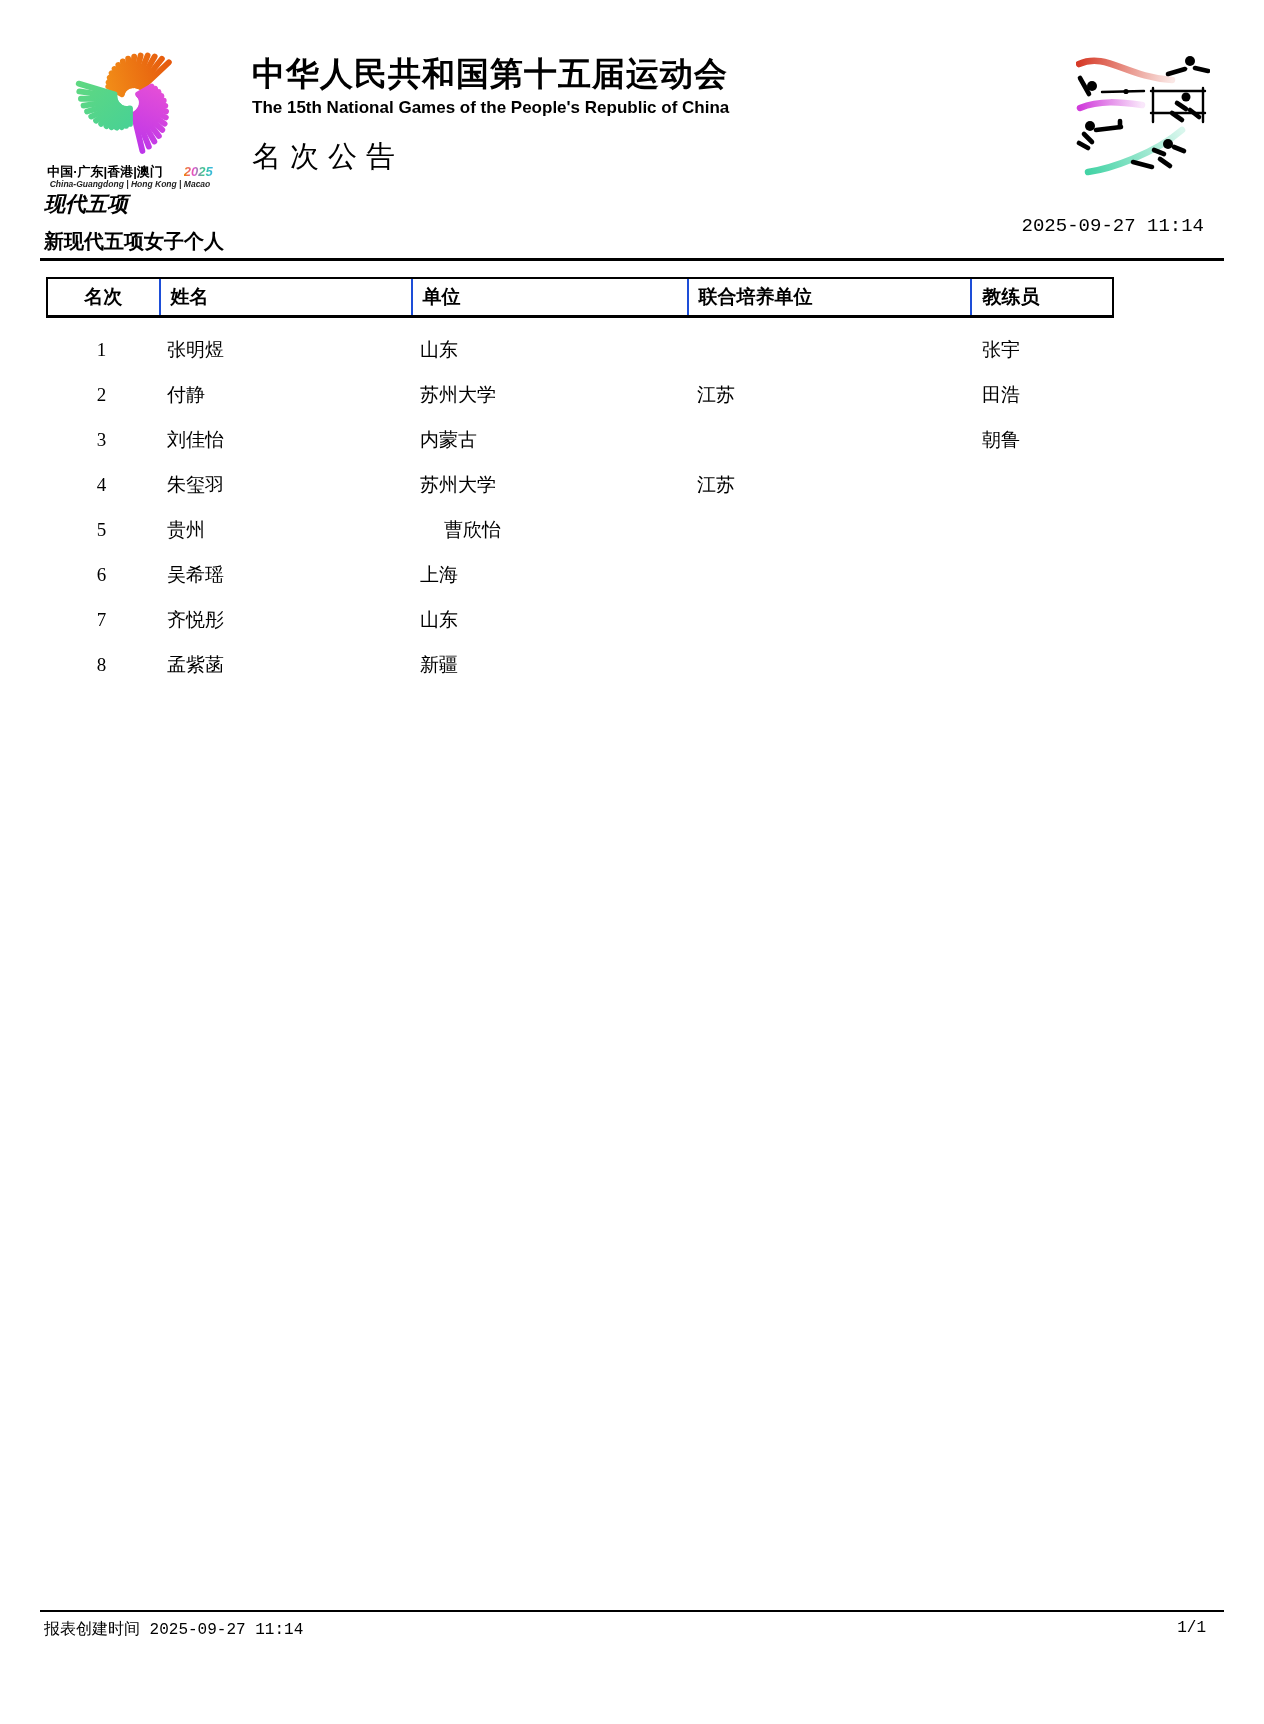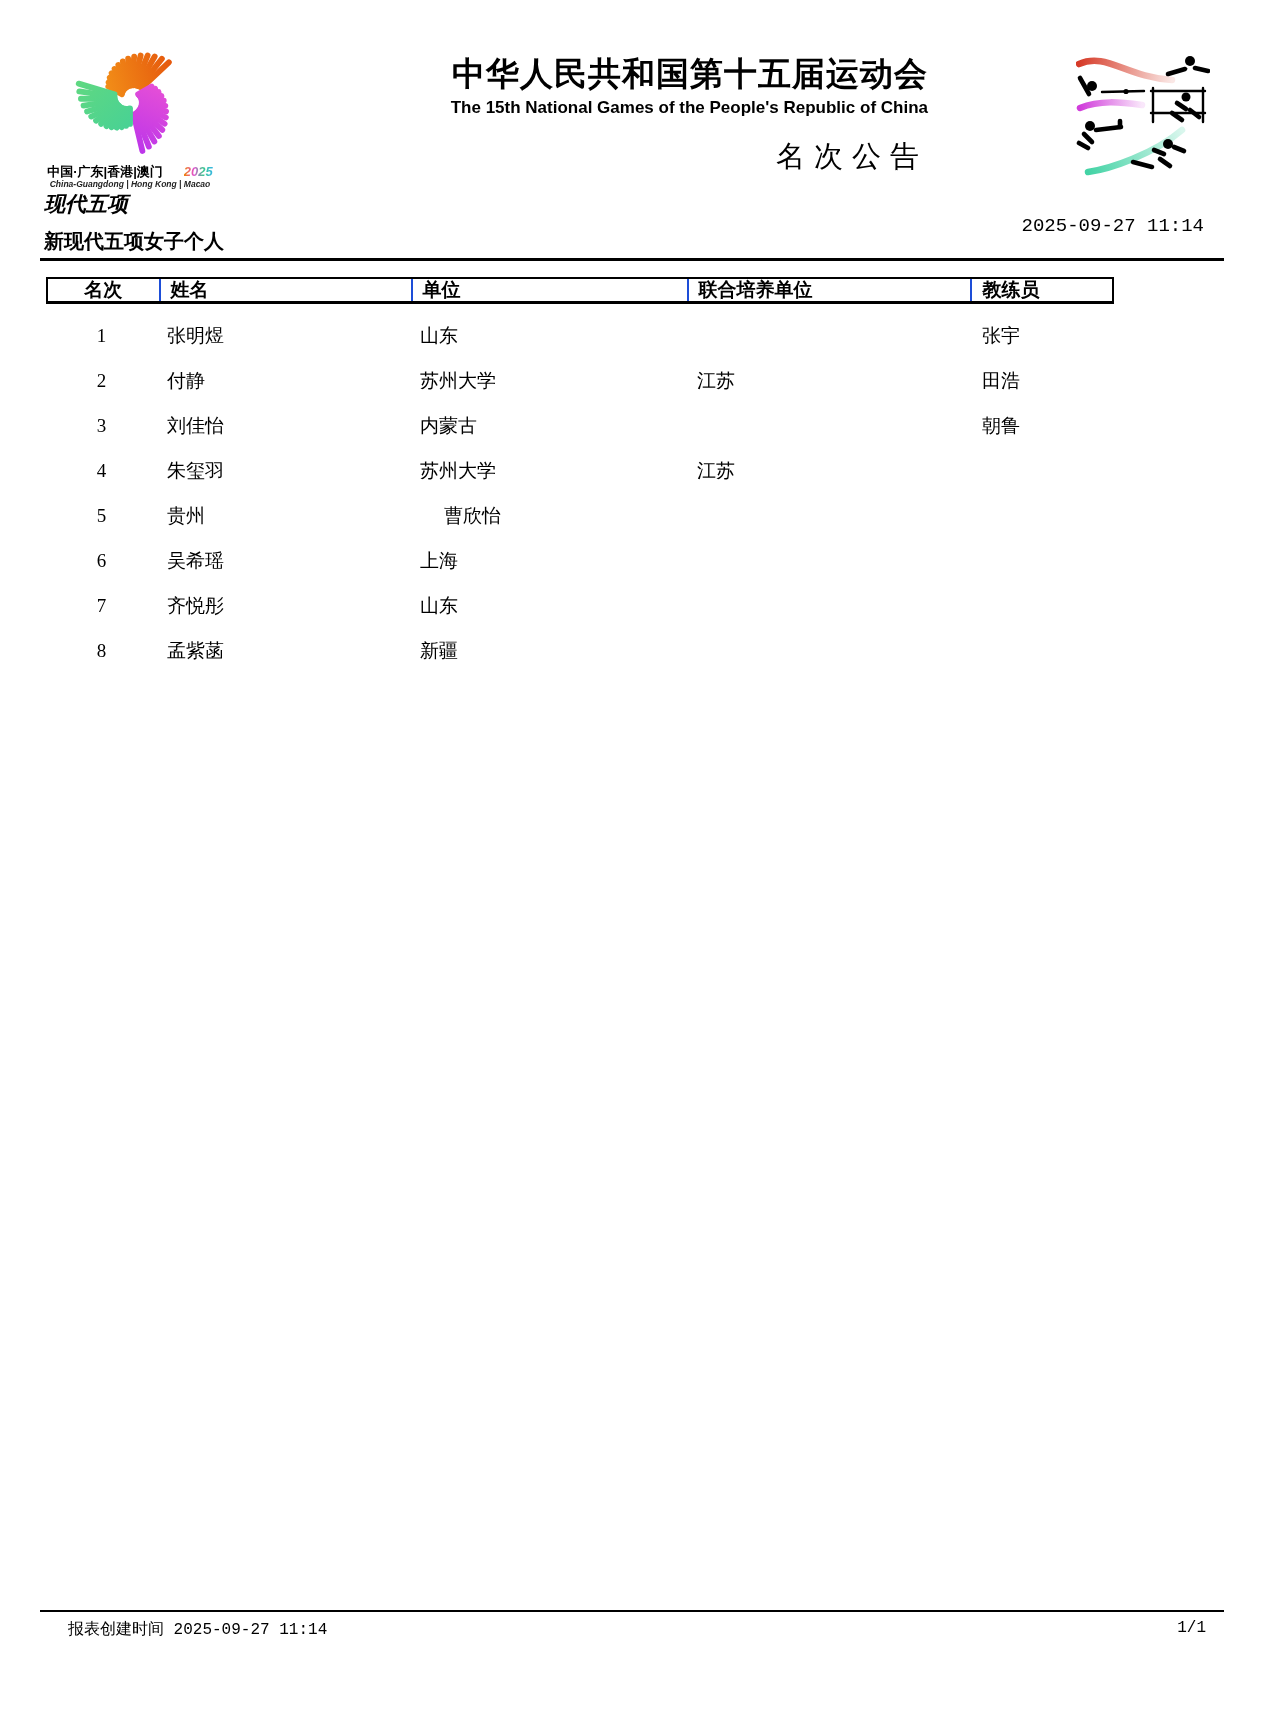--- a/index.html
+++ b/index.html
@@ -28,21 +28,21 @@
     font-style:italic;margin-left:21px;
     background:linear-gradient(90deg,#f08300,#e44fd0,#3cc98e,#38b6e8);
     -webkit-background-clip:text;background-clip:text;color:transparent;
   }
   .logo-cap-en{
     font-family:"Liberation Sans","DejaVu Sans",sans-serif;font-weight:bold;font-style:italic;
     font-size:8.5px;line-height:11px;white-space:nowrap;color:#222;
   }
 
   
-  .titles{position:absolute;left:252px;top:54px;width:676px;text-align:right;}
+  .titles{position:absolute;left:252px;top:54px;width:676px;text-align:left;}
   .title-cn{
     font-family:"Liberation Sans","DejaVu Sans",sans-serif;font-weight:bold;
     font-size:33px;line-height:40px;letter-spacing:1px;white-space:nowrap;
   }
   .title-en{
     font-family:"Liberation Sans","DejaVu Sans",sans-serif;font-weight:bold;
     font-size:17px;line-height:21px;margin-top:3px;white-space:nowrap;
   }
   .doc-title{font-size:29px;line-height:34px;margin-top:21px;letter-spacing:9px;}
 
@@ -64,39 +64,39 @@
   }
   .event{
     position:absolute;left:44px;top:228px;
     font-family:"Liberation Sans","DejaVu Sans",sans-serif;font-weight:bold;font-size:20px;
   }
   .top-rule{position:absolute;left:40px;top:258px;width:1184px;height:3px;background:#000;}
 
   
   .rank-table{position:absolute;left:46px;top:277px;width:1068px;font-size:19px;}
   .thead{
-    display:flex;height:27px;box-sizing:border-box;
+    display:flex;height:41px;box-sizing:border-box;
     border:2px solid #000;border-bottom:3px solid #000;
     font-family:"Liberation Sans","DejaVu Sans",sans-serif;font-weight:bold;
   }
   .cell{box-sizing:border-box;display:flex;align-items:center;padding-left:10px;overflow:hidden;}
   .thead .cell + .cell{border-left:2px solid #1d4ed8;}
   .c0{width:111px;justify-content:center;padding-left:0;}
   .c1{width:253px;}
   .c2{width:277px;}
   .c3{width:285px;}
   .c4{width:142px;padding-right:4px;}
   .tbody{padding-top:9px;}
   .trow{display:flex;height:45px;}
 
   
   .footer-rule{position:absolute;left:40px;top:1610px;width:1184px;height:2px;background:#000;}
   .footer-created{
     position:absolute;left:44px;top:1619px;
-    font-family:"Liberation Mono","DejaVu Sans Mono",monospace;font-size:16px;margin-left:24px;
+    font-family:"Liberation Mono","DejaVu Sans Mono",monospace;font-size:16px;
   }
   .footer-page{
     position:absolute;right:58px;top:1619px;
     font-family:"Liberation Mono","DejaVu Sans Mono",monospace;font-size:16px;
   }
 </style>
 <style>.s-o1{stop-color:var(--lg-o1)}.s-o2{stop-color:var(--lg-o2)}.s-m1{stop-color:var(--lg-m1)}.s-m2{stop-color:var(--lg-m2)}.s-g1{stop-color:var(--lg-g1)}.s-g2{stop-color:var(--lg-g2)}.s-red{stop-color:var(--sw-red)}.s-mag{stop-color:var(--sw-mag)}.s-teal{stop-color:var(--sw-teal)}</style></head>
 <body>
 
 <div class="page">

